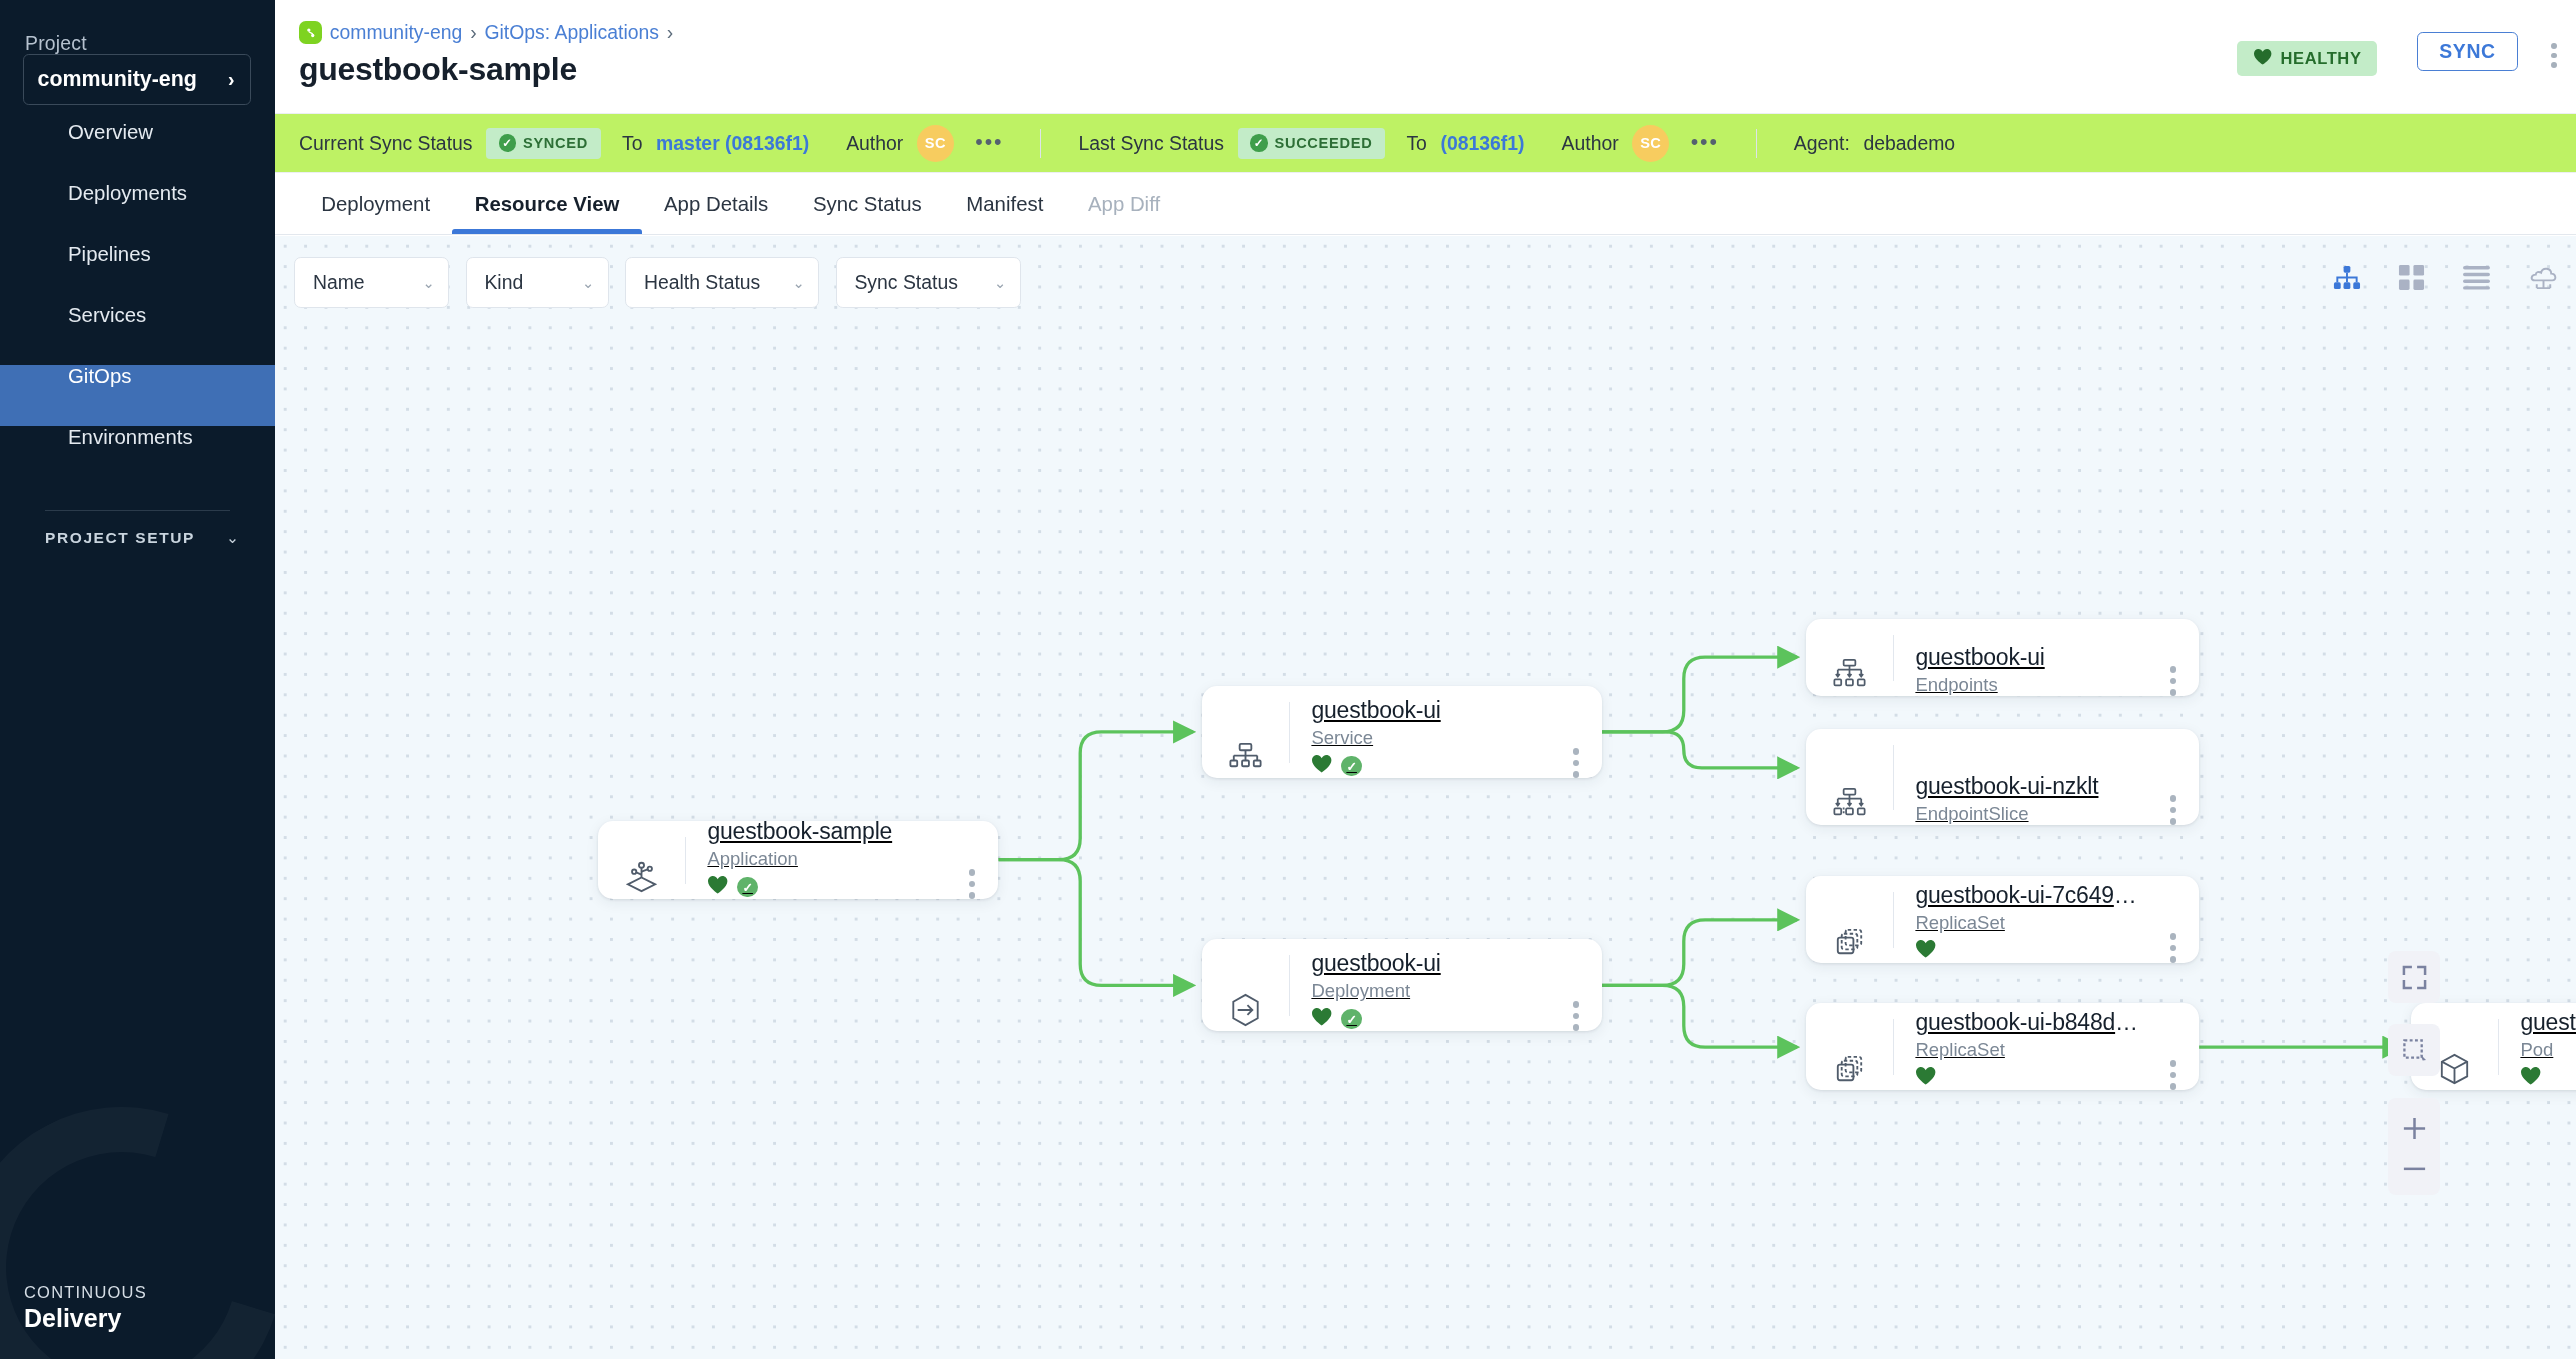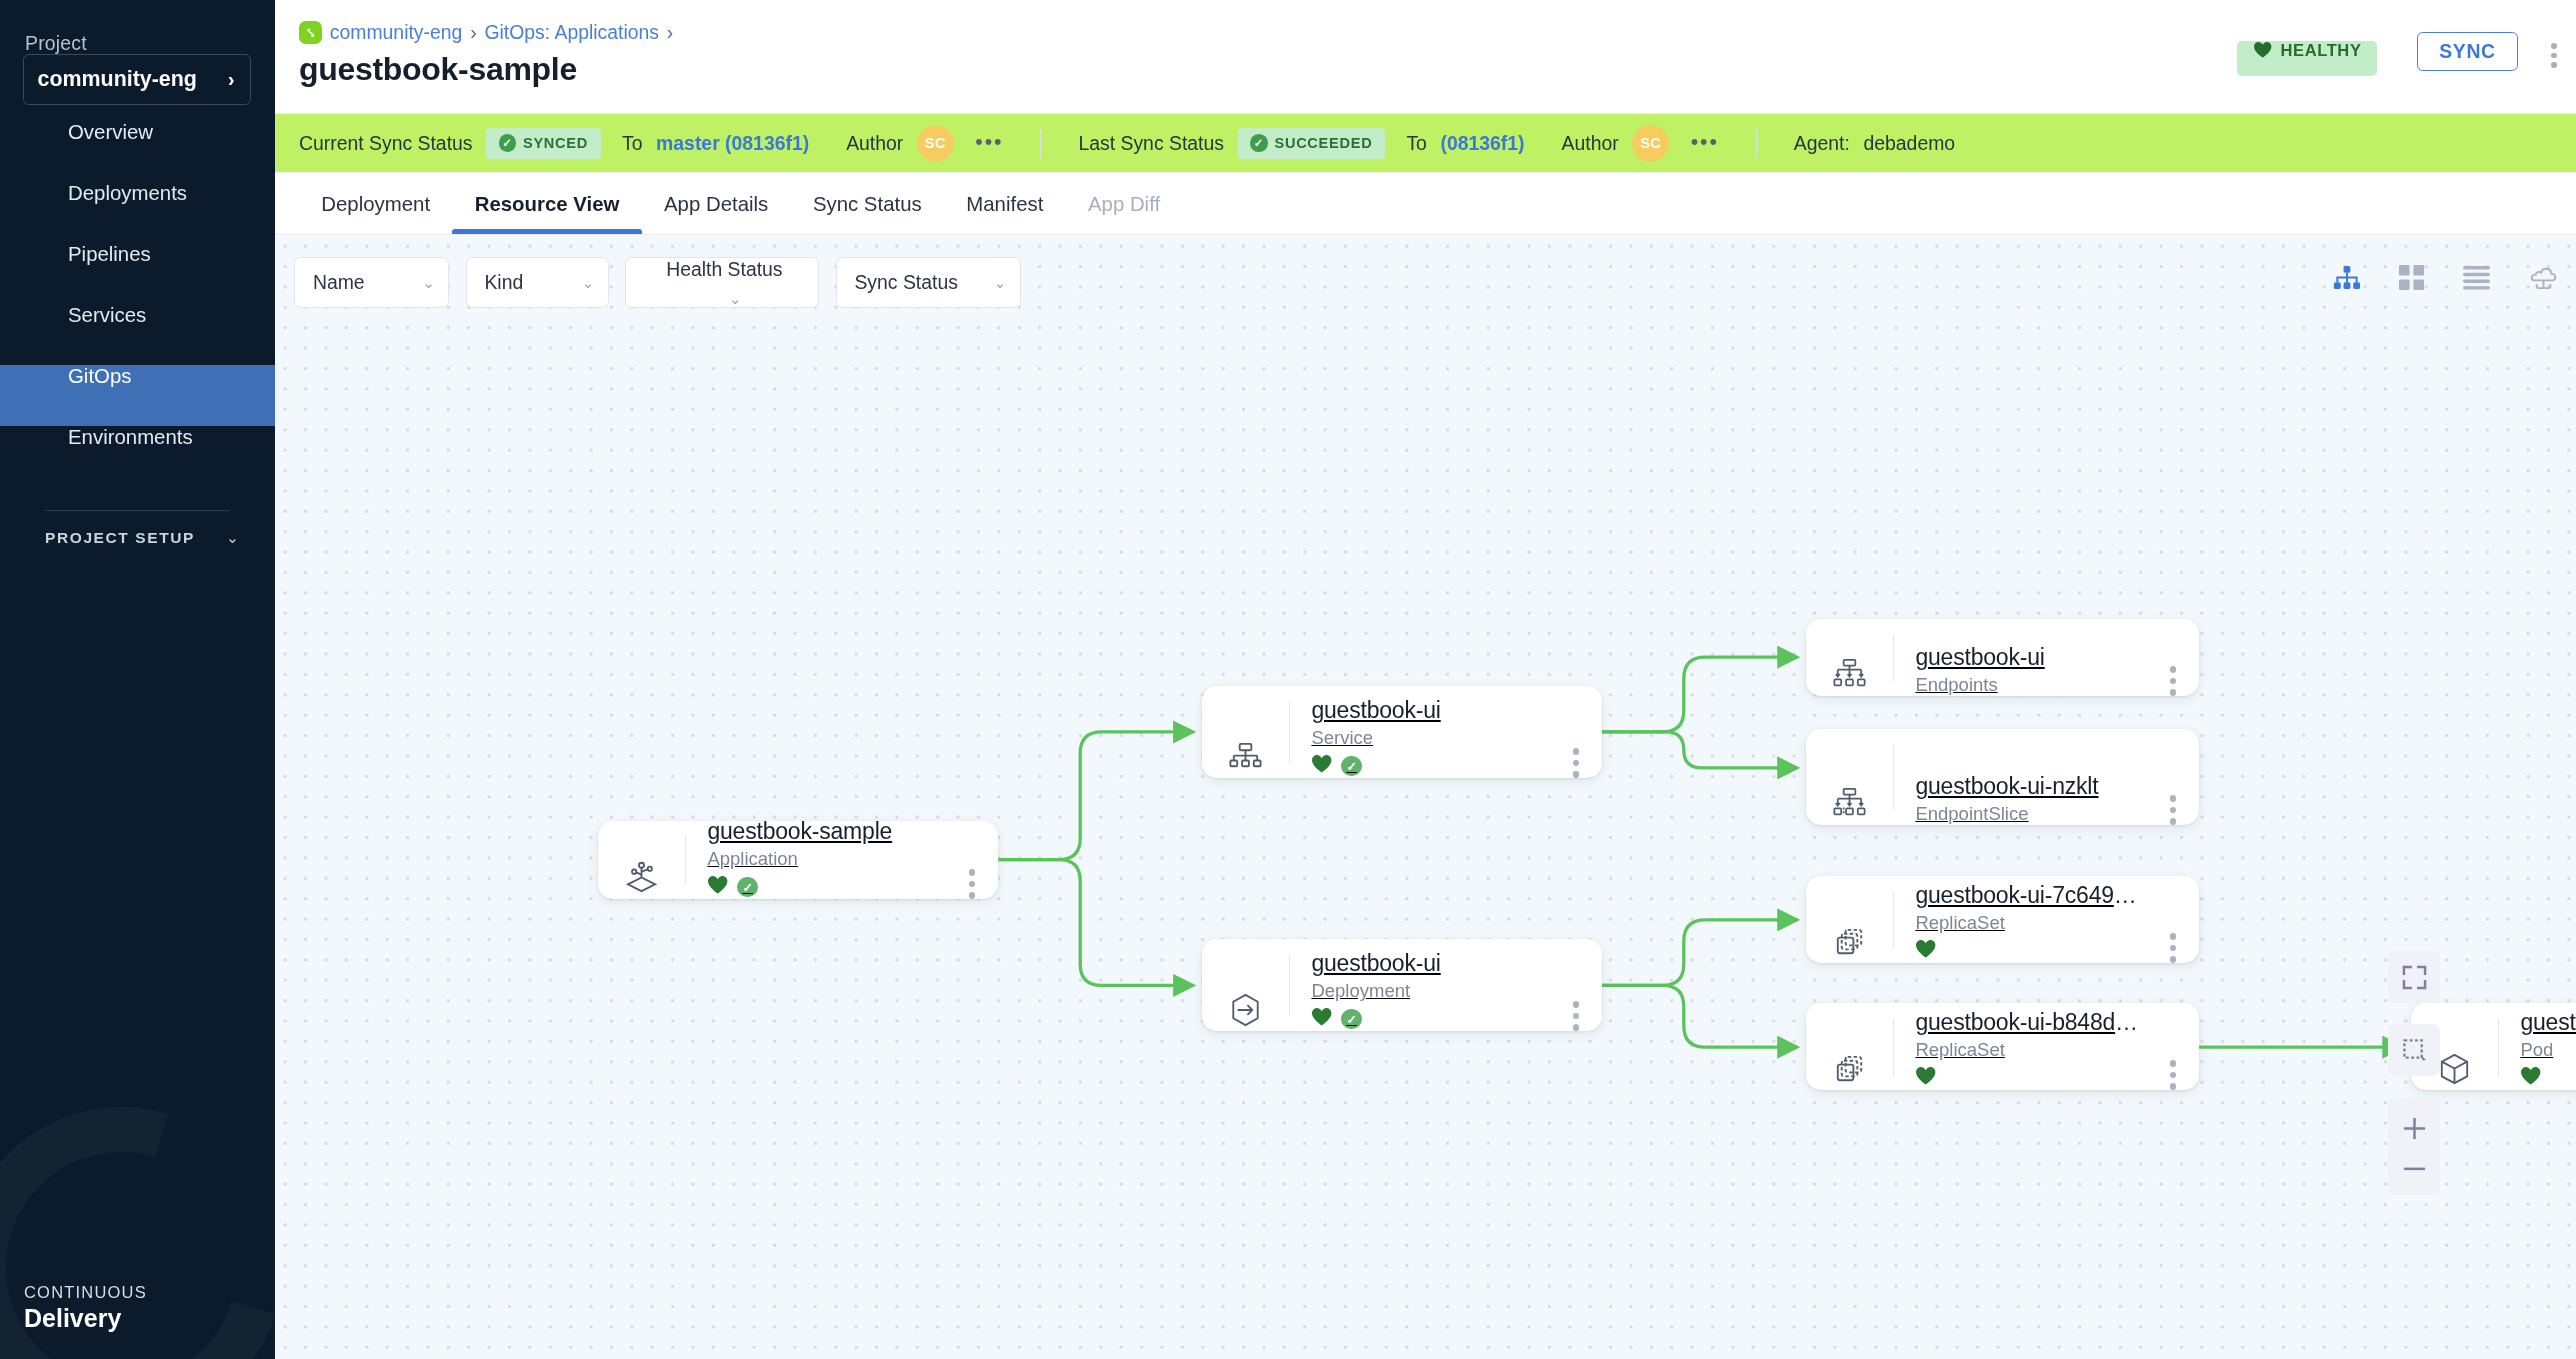--- a/index.html
+++ b/index.html
@@ -86,21 +86,21 @@
   .bc-sep { color: #5b6b7b; }
   #page-title {
     position: absolute; left: 24px; top: 51px;
     font-size: 32px; font-weight: bold; color: #16202c; letter-spacing: -0.3px;
   }
 
   .health-pill {
     position: absolute; right: 199px; top: 41px;
     height: 35px; padding: 0 15.5px; border-radius: 4.9px;
     background: #c3ecc8; color: #256d2c;
-    display: flex; gap: 8.7px;
+    display: flex; align-items: center; gap: 8.7px;
     font-size: 16.5px; font-weight: bold; letter-spacing: 0.6px;
   }
   .sync-btn {
     position: absolute; right: 58px; top: 32px;
     height: 39px; padding: 0 21.4px; border-radius: 5.8px;
     border: 1px solid #4a7fd4; background: #ffffff; color: #3c78d8;
     font-size: 19.4px; font-weight: bold; letter-spacing: 0.6px;
     display: flex; align-items: center; cursor: pointer;
   }
   .kebab-top {
@@ -388,21 +388,21 @@
 
     <div id="filters">
         <div class="filter" style="width: 155px;">
           <span>Name</span>
           <span class="cv">⌄</span>
         </div>
         <div class="filter" style="width: 143px;">
           <span>Kind</span>
           <span class="cv">⌄</span>
         </div>
-        <div class="filter" style="width: 194px; flex-direction: column;">
+        <div class="filter" style="width: 194px;">
           <span>Health Status</span>
           <span class="cv">⌄</span>
         </div>
         <div class="filter" style="width: 185px;">
           <span>Sync Status</span>
           <span class="cv">⌄</span>
         </div>
       </div>
 
     <div id="viewmodes">

